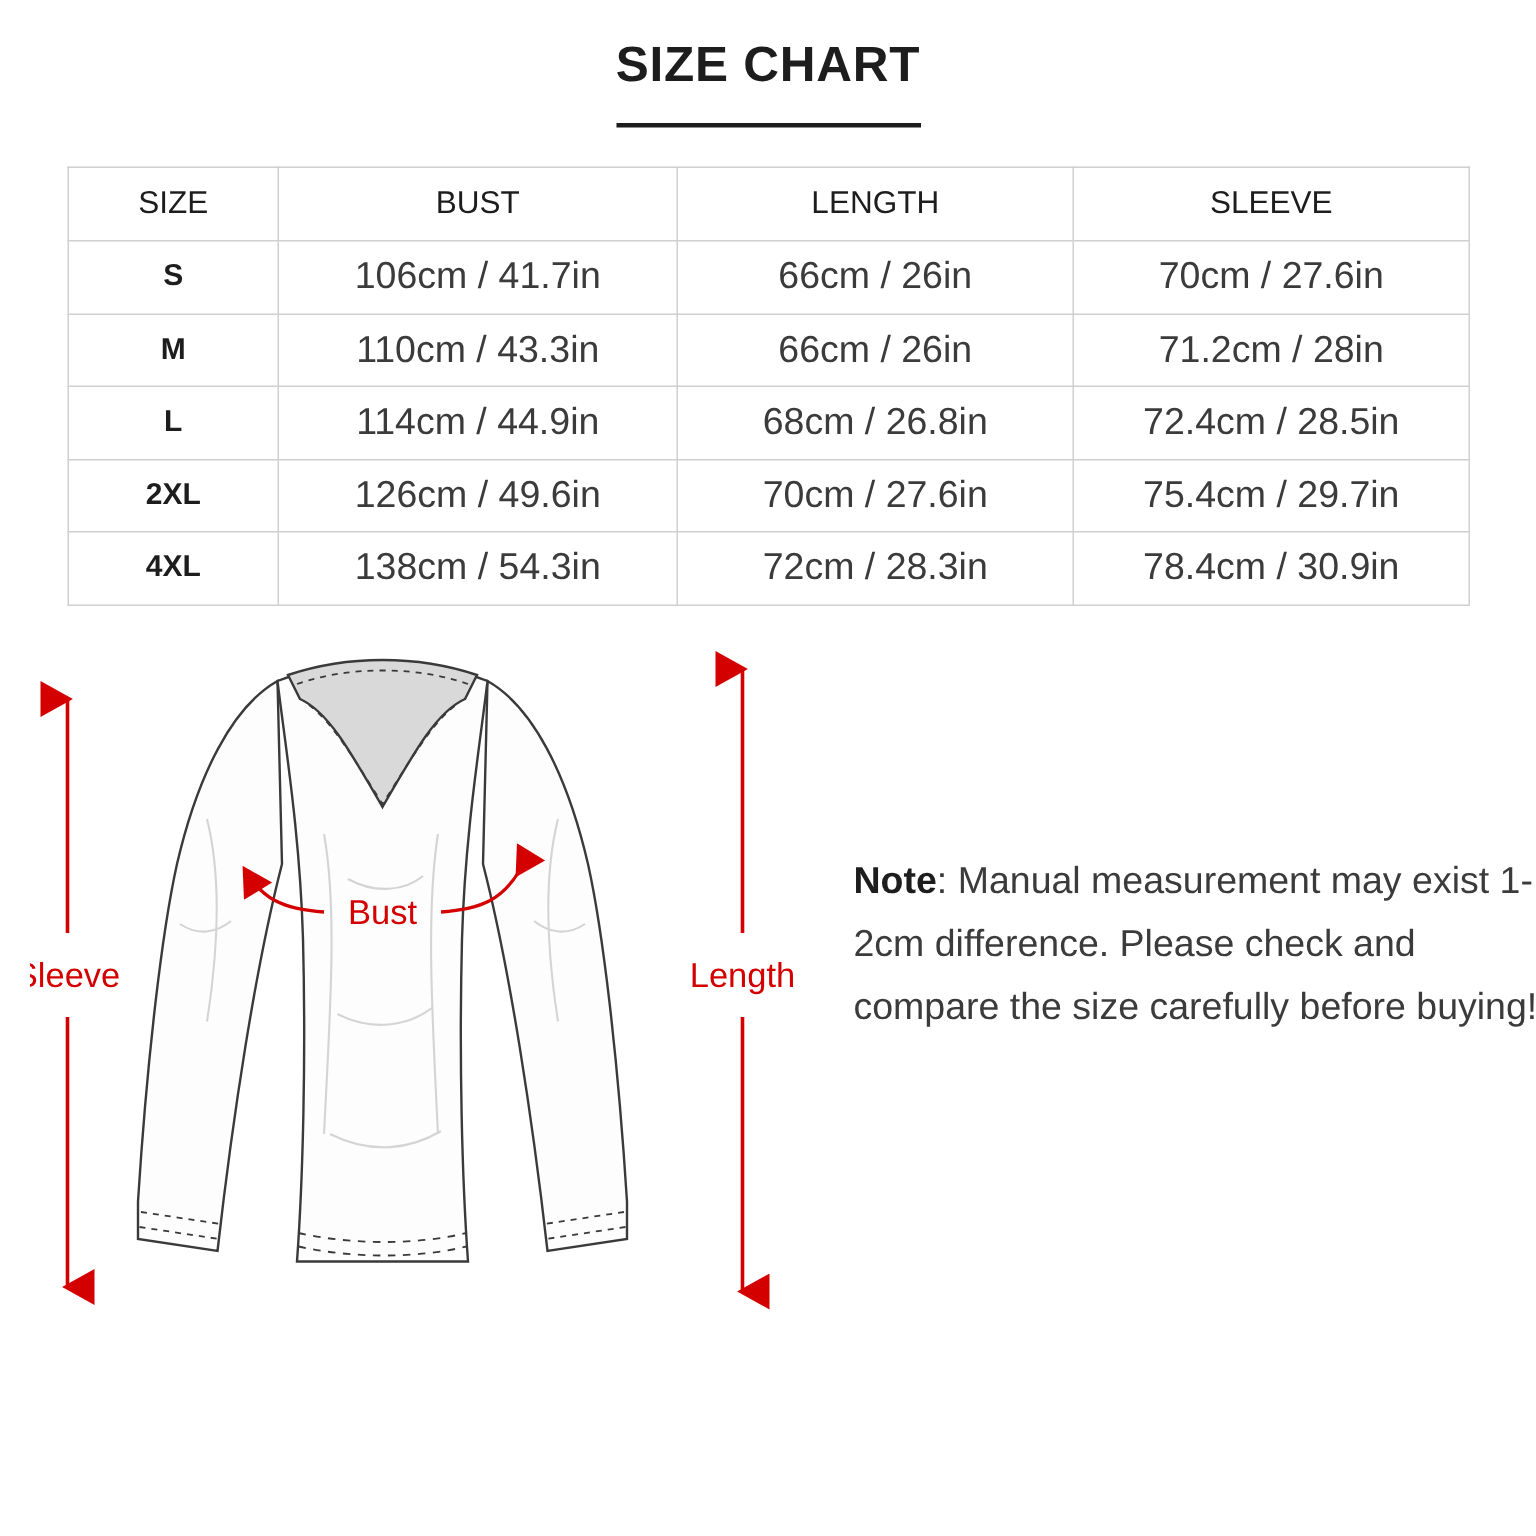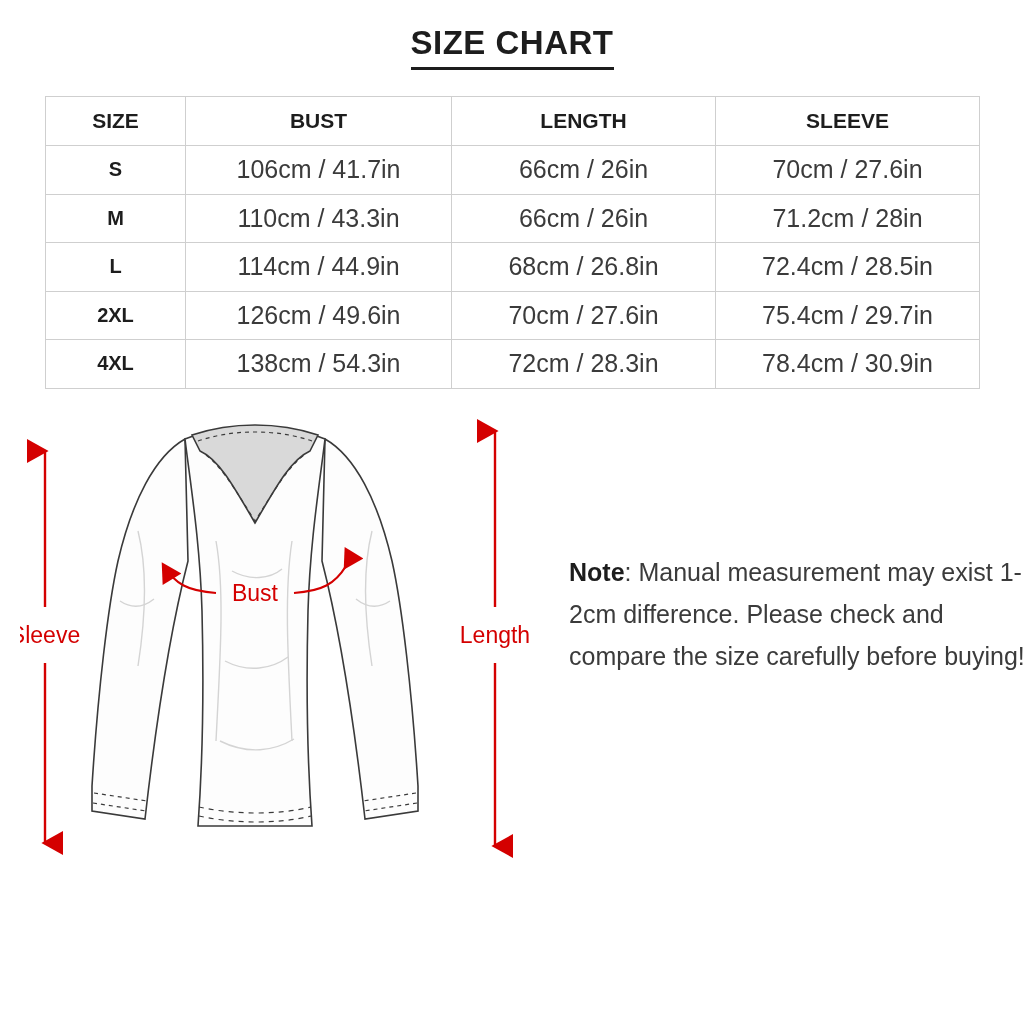--- a/index.html
+++ b/index.html
@@ -20,42 +20,42 @@
   .title-wrap {
     text-align: center;
     padding-top: 24px;
   }
   .title {
     display: inline-block;
     font-size: 33px;
     font-weight: bold;
     letter-spacing: 0.5px;
     color: #1d1d1d;
-    padding-bottom: 5px;
+    padding-bottom: 20px;
     border-bottom: 3px solid #1d1d1d;
   }
 
   
   .table-wrap {
     margin: 26px 45px 0 45px;
   }
   table.size-table {
     width: 934px;
     border-collapse: collapse;
     table-layout: fixed;
   }
   table.size-table th,
   table.size-table td {
     border: 1px solid #cfcfcf;
     text-align: center;
     color: #3b3b3b;
   }
   table.size-table th {
     font-size: 21px;
-    font-weight: bold;
+    font-weight: normal;
     height: 46px;
     color: #1d1d1d;
   }
   table.size-table td {
     font-size: 25px;
     height: 45.5px;
   }
   table.size-table td.size-col {
     font-weight: bold;
     font-size: 20px;

